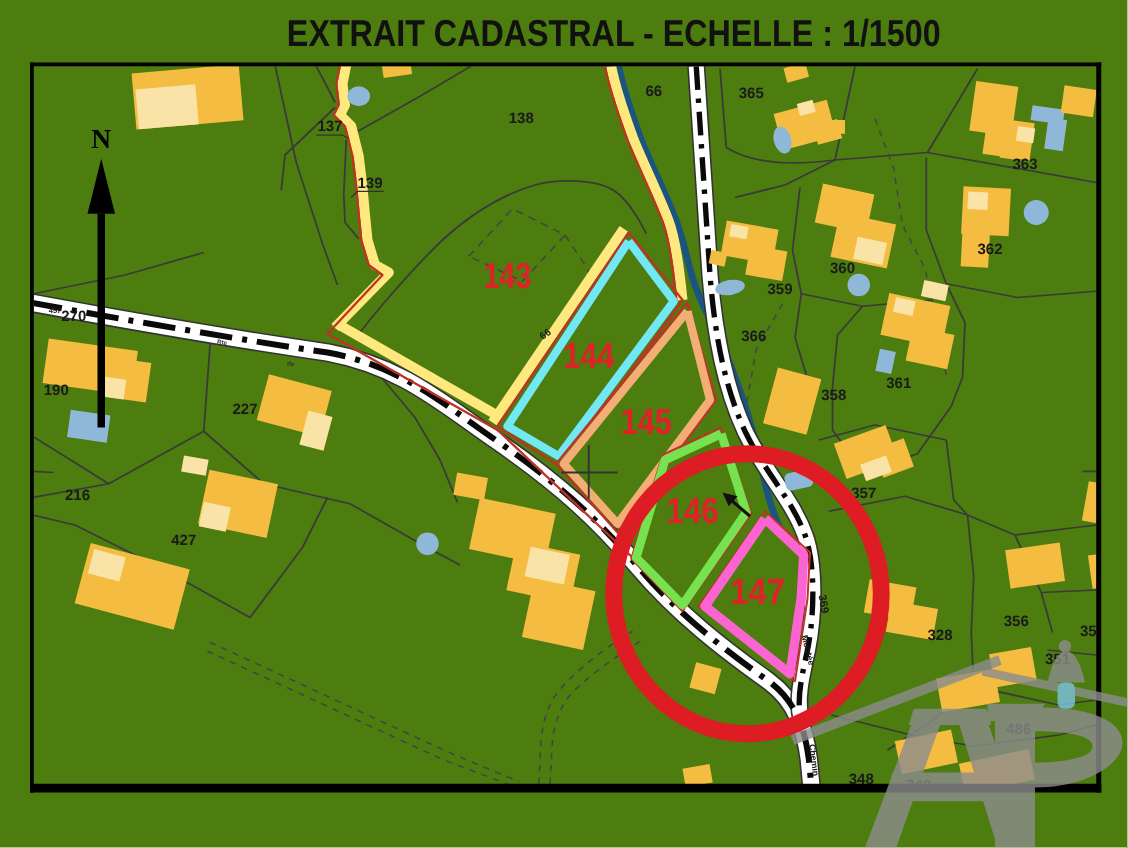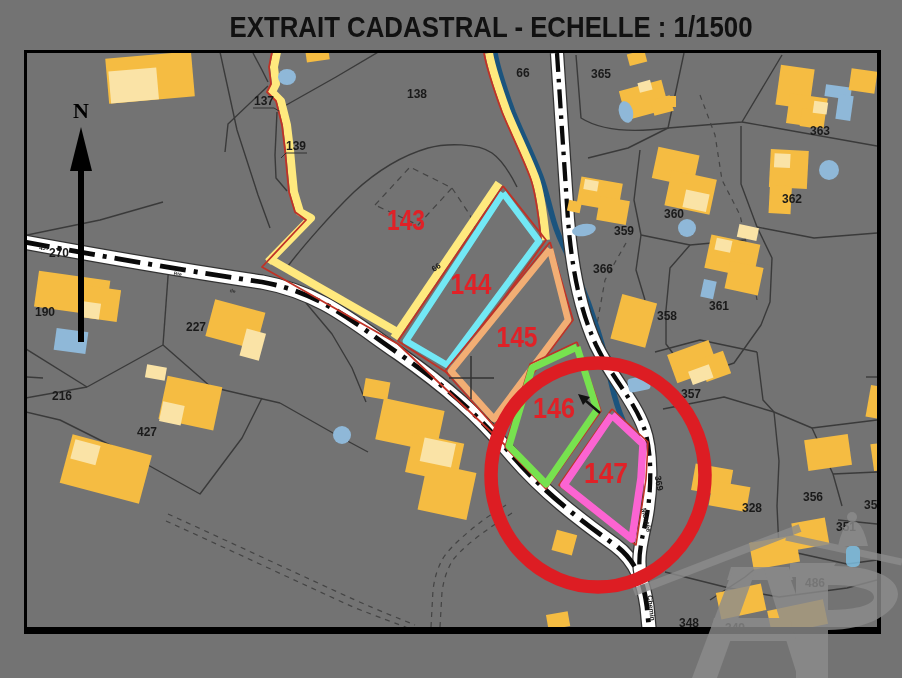--- a/index.html
+++ b/index.html
@@ -1,16 +1,16 @@
 <!DOCTYPE html>
 <html><head>
 <meta charset="utf-8">
 <style>
   html,body{margin:0;padding:0;background:#fff;}
-  #page{width:902px;height:678px;position:relative;overflow:hidden;background:#737373;
+  #page{width:902px;height:678px;position:relative;overflow:hidden;background:#4d7c0f;
         font-family:"Liberation Sans",sans-serif;}
   svg{position:absolute;left:0;top:0;}
   text{font-family:"Liberation Sans",sans-serif;}
 </style>
 </head>
 <body>
 <div id="page">
 <svg width="902" height="678" viewBox="0 0 902 678">
   <defs>
     <clipPath id="mapclip">

